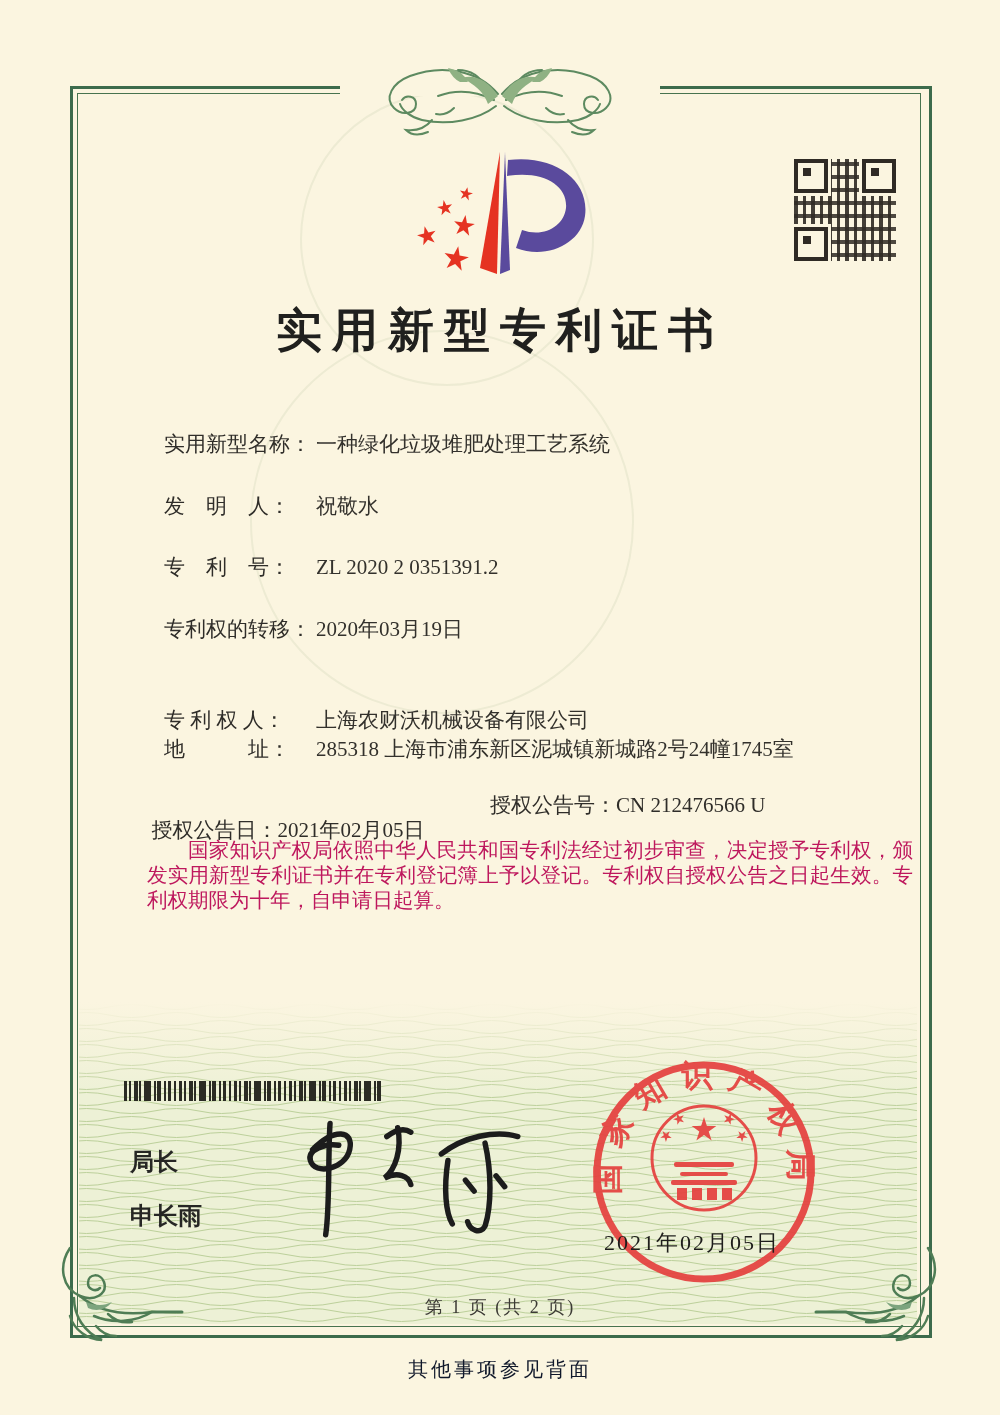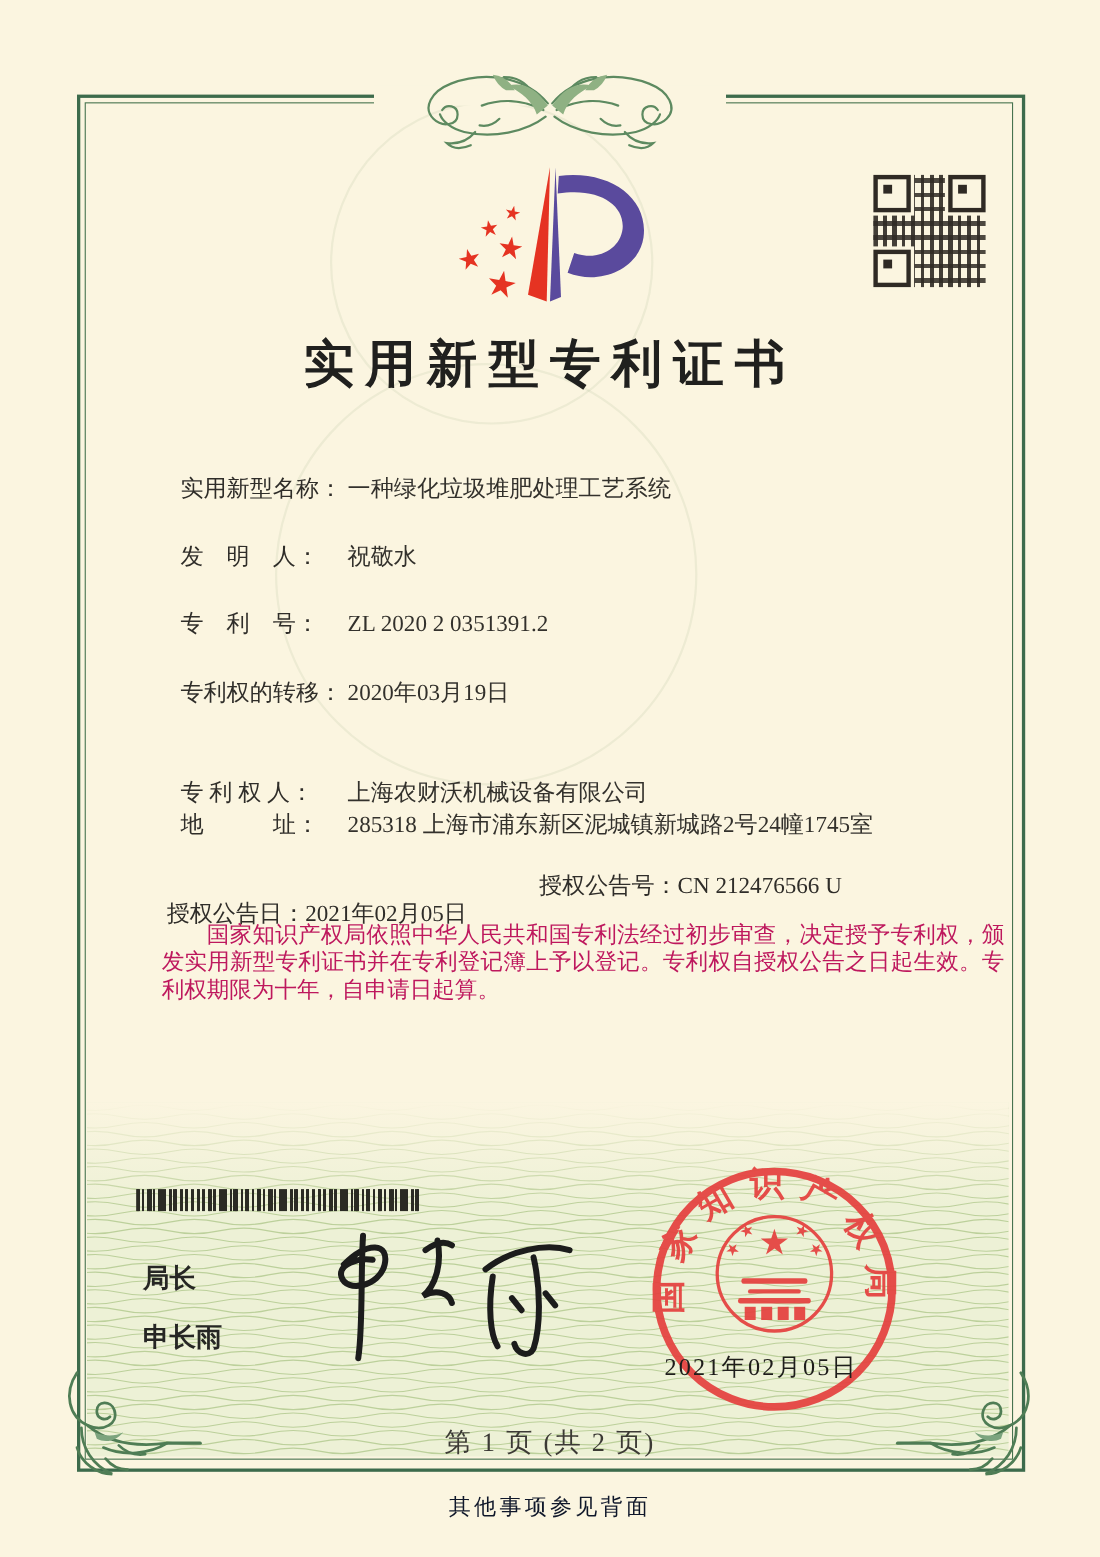--- a/index.html
+++ b/index.html
@@ -54,21 +54,21 @@
 
   .sig-block{position:absolute;left:130px;top:1146px;font-family:"Liberation Sans","DejaVu Sans",sans-serif;
              font-size:24px;font-weight:700;color:#262624;}
   .sig-block .t{display:block;}
   .sig-block .n{display:block;margin-top:22px;}
   .signature{position:absolute;left:282px;top:1112px;width:262px;height:132px;}
 
   .seal{position:absolute;left:578px;top:1046px;width:252px;height:252px;opacity:.92;}
   .seal-date{position:absolute;left:604px;top:1228px;font-size:22px;color:#1e1d1b;letter-spacing:2px;z-index:6;}
 
-  .page-num{position:absolute;left:0;top:1295px;width:1000px;text-align:center;font-size:24px;color:#3c3a35;letter-spacing:2px;z-index:5;}
+  .page-num{position:absolute;left:0;top:1295px;width:1000px;text-align:center;font-size:18px;color:#3c3a35;letter-spacing:2px;z-index:5;}
   .back-note{position:absolute;left:0;top:1356px;width:1000px;text-align:center;font-size:20px;color:#0f172a;letter-spacing:3px;}
 
   .ornament-top{position:absolute;left:330px;top:52px;width:340px;height:96px;}
   .fl{position:absolute;width:132px;height:104px;}
   .fl-l{left:56px;top:1244px;}
   .fl-r{left:810px;top:1244px;transform:scaleX(-1);}
   svg{display:block}
 </style>
 </head>
 <body>

